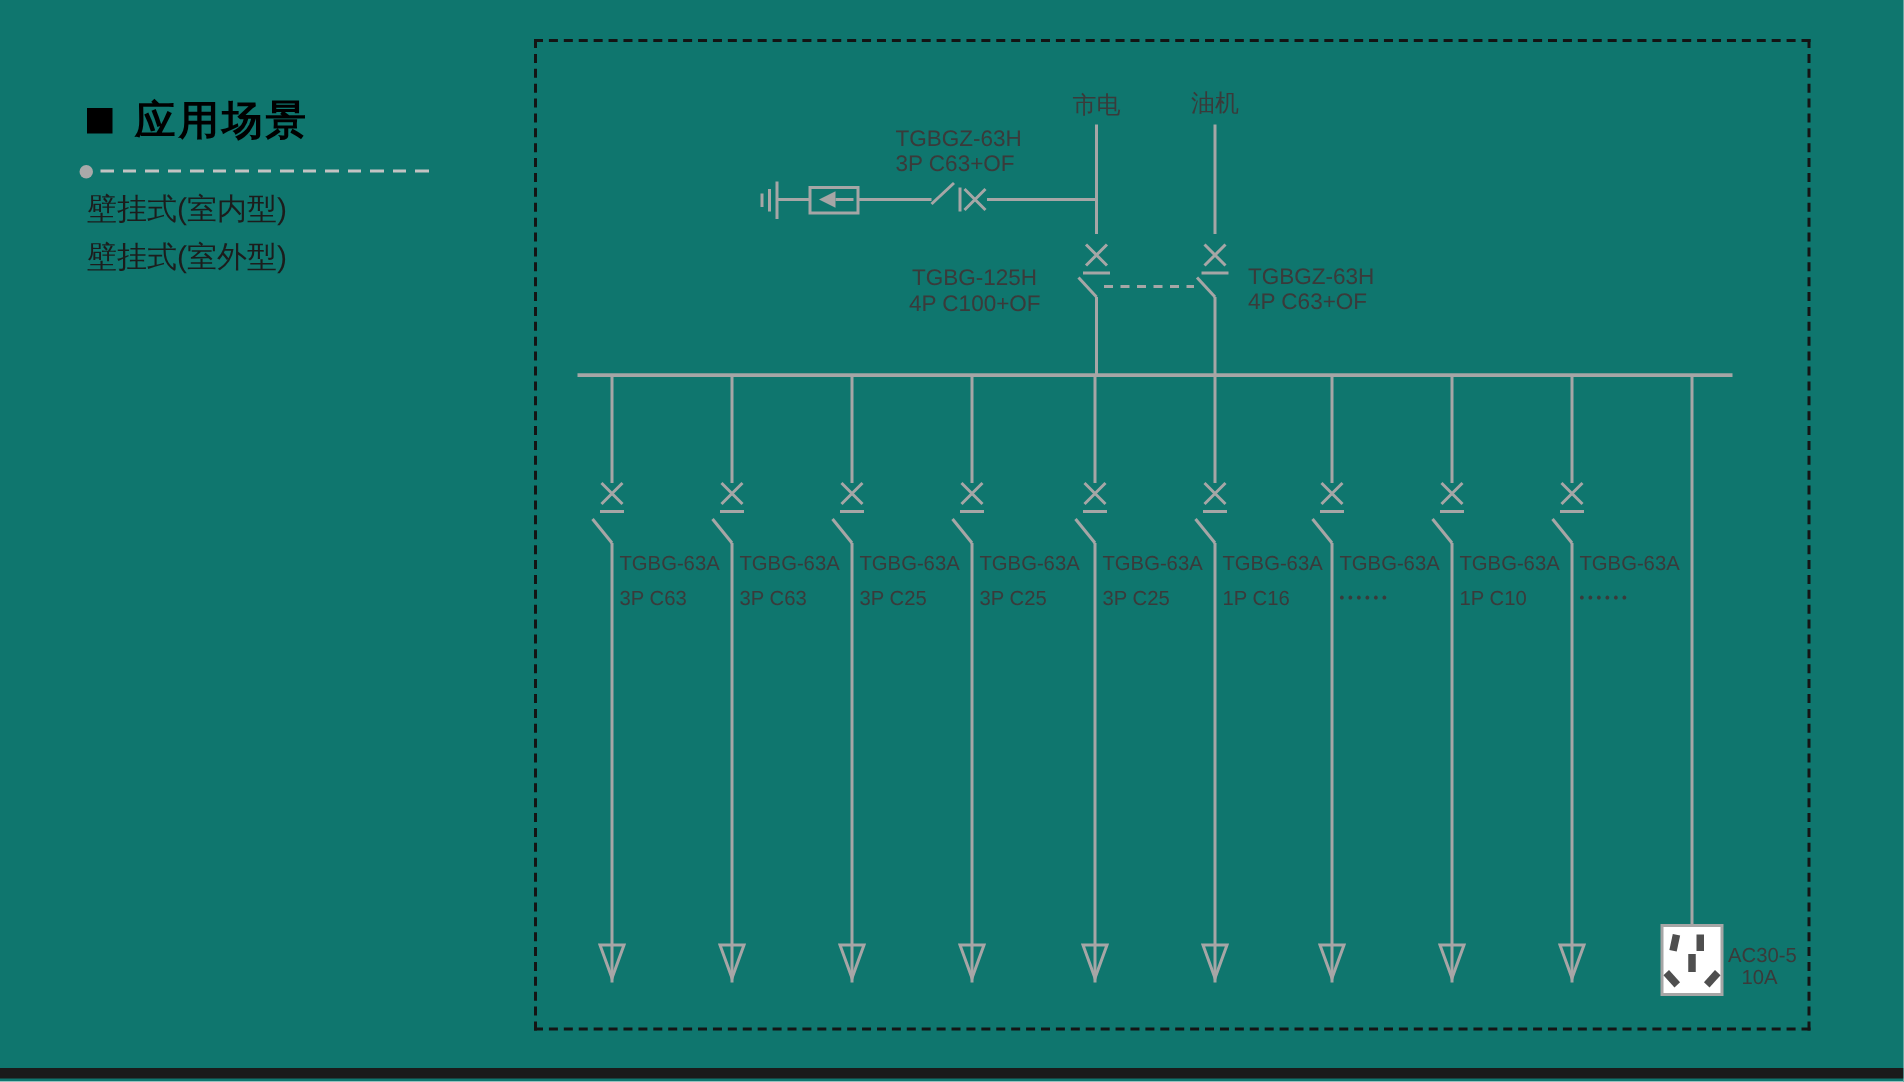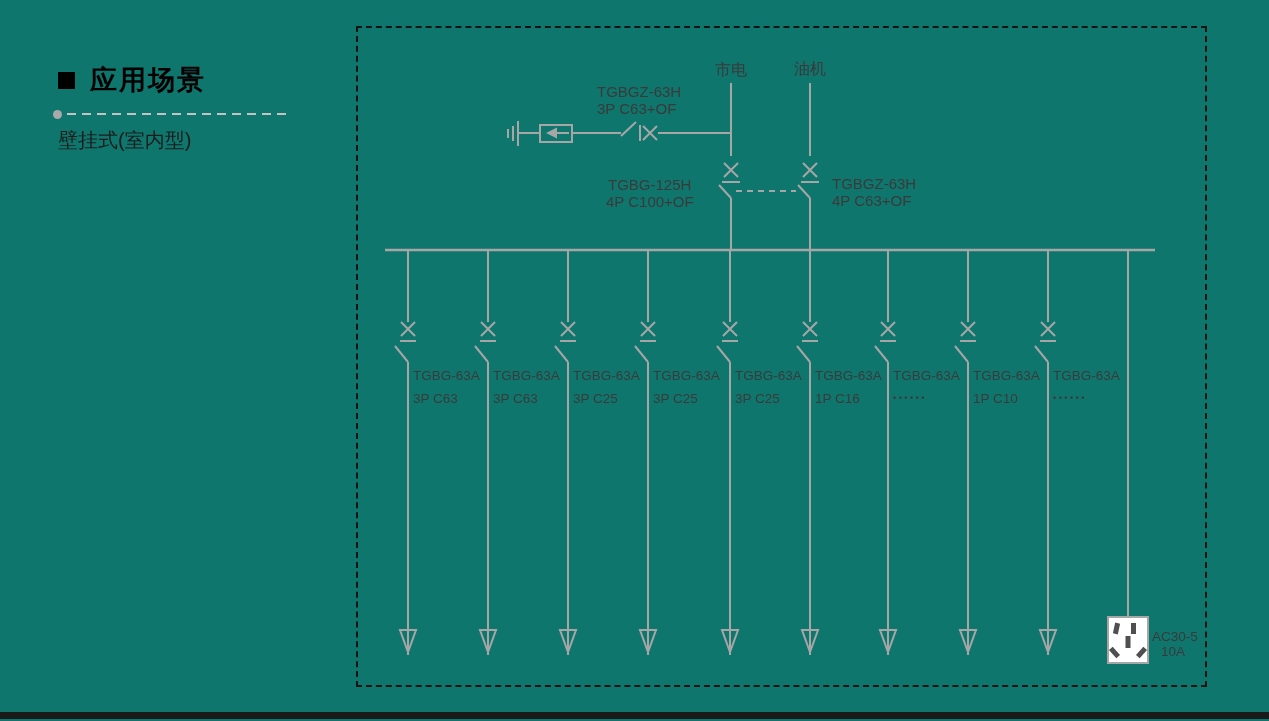--- a/index.html
+++ b/index.html
@@ -45,20 +45,21 @@
     <div class="heading-row">
       <span class="sq"></span>
       <h1>应用场景</h1>
     </div>
     <div class="divider">
       <span class="dot"></span>
       <span class="dash"></span>
     </div>
     <div class="items">
       <div class="item">壁挂式(室内型)</div>
+      <div class="item">壁挂式(室外型)</div>
     </div>
   </div>
 
   <div class="frame"></div>
 
   <svg class="schematic" width="1269" height="721" viewBox="0 0 1269 721">
 
     <g stroke="#a6a6a6" stroke-width="2" fill="none">
 
       <g>

